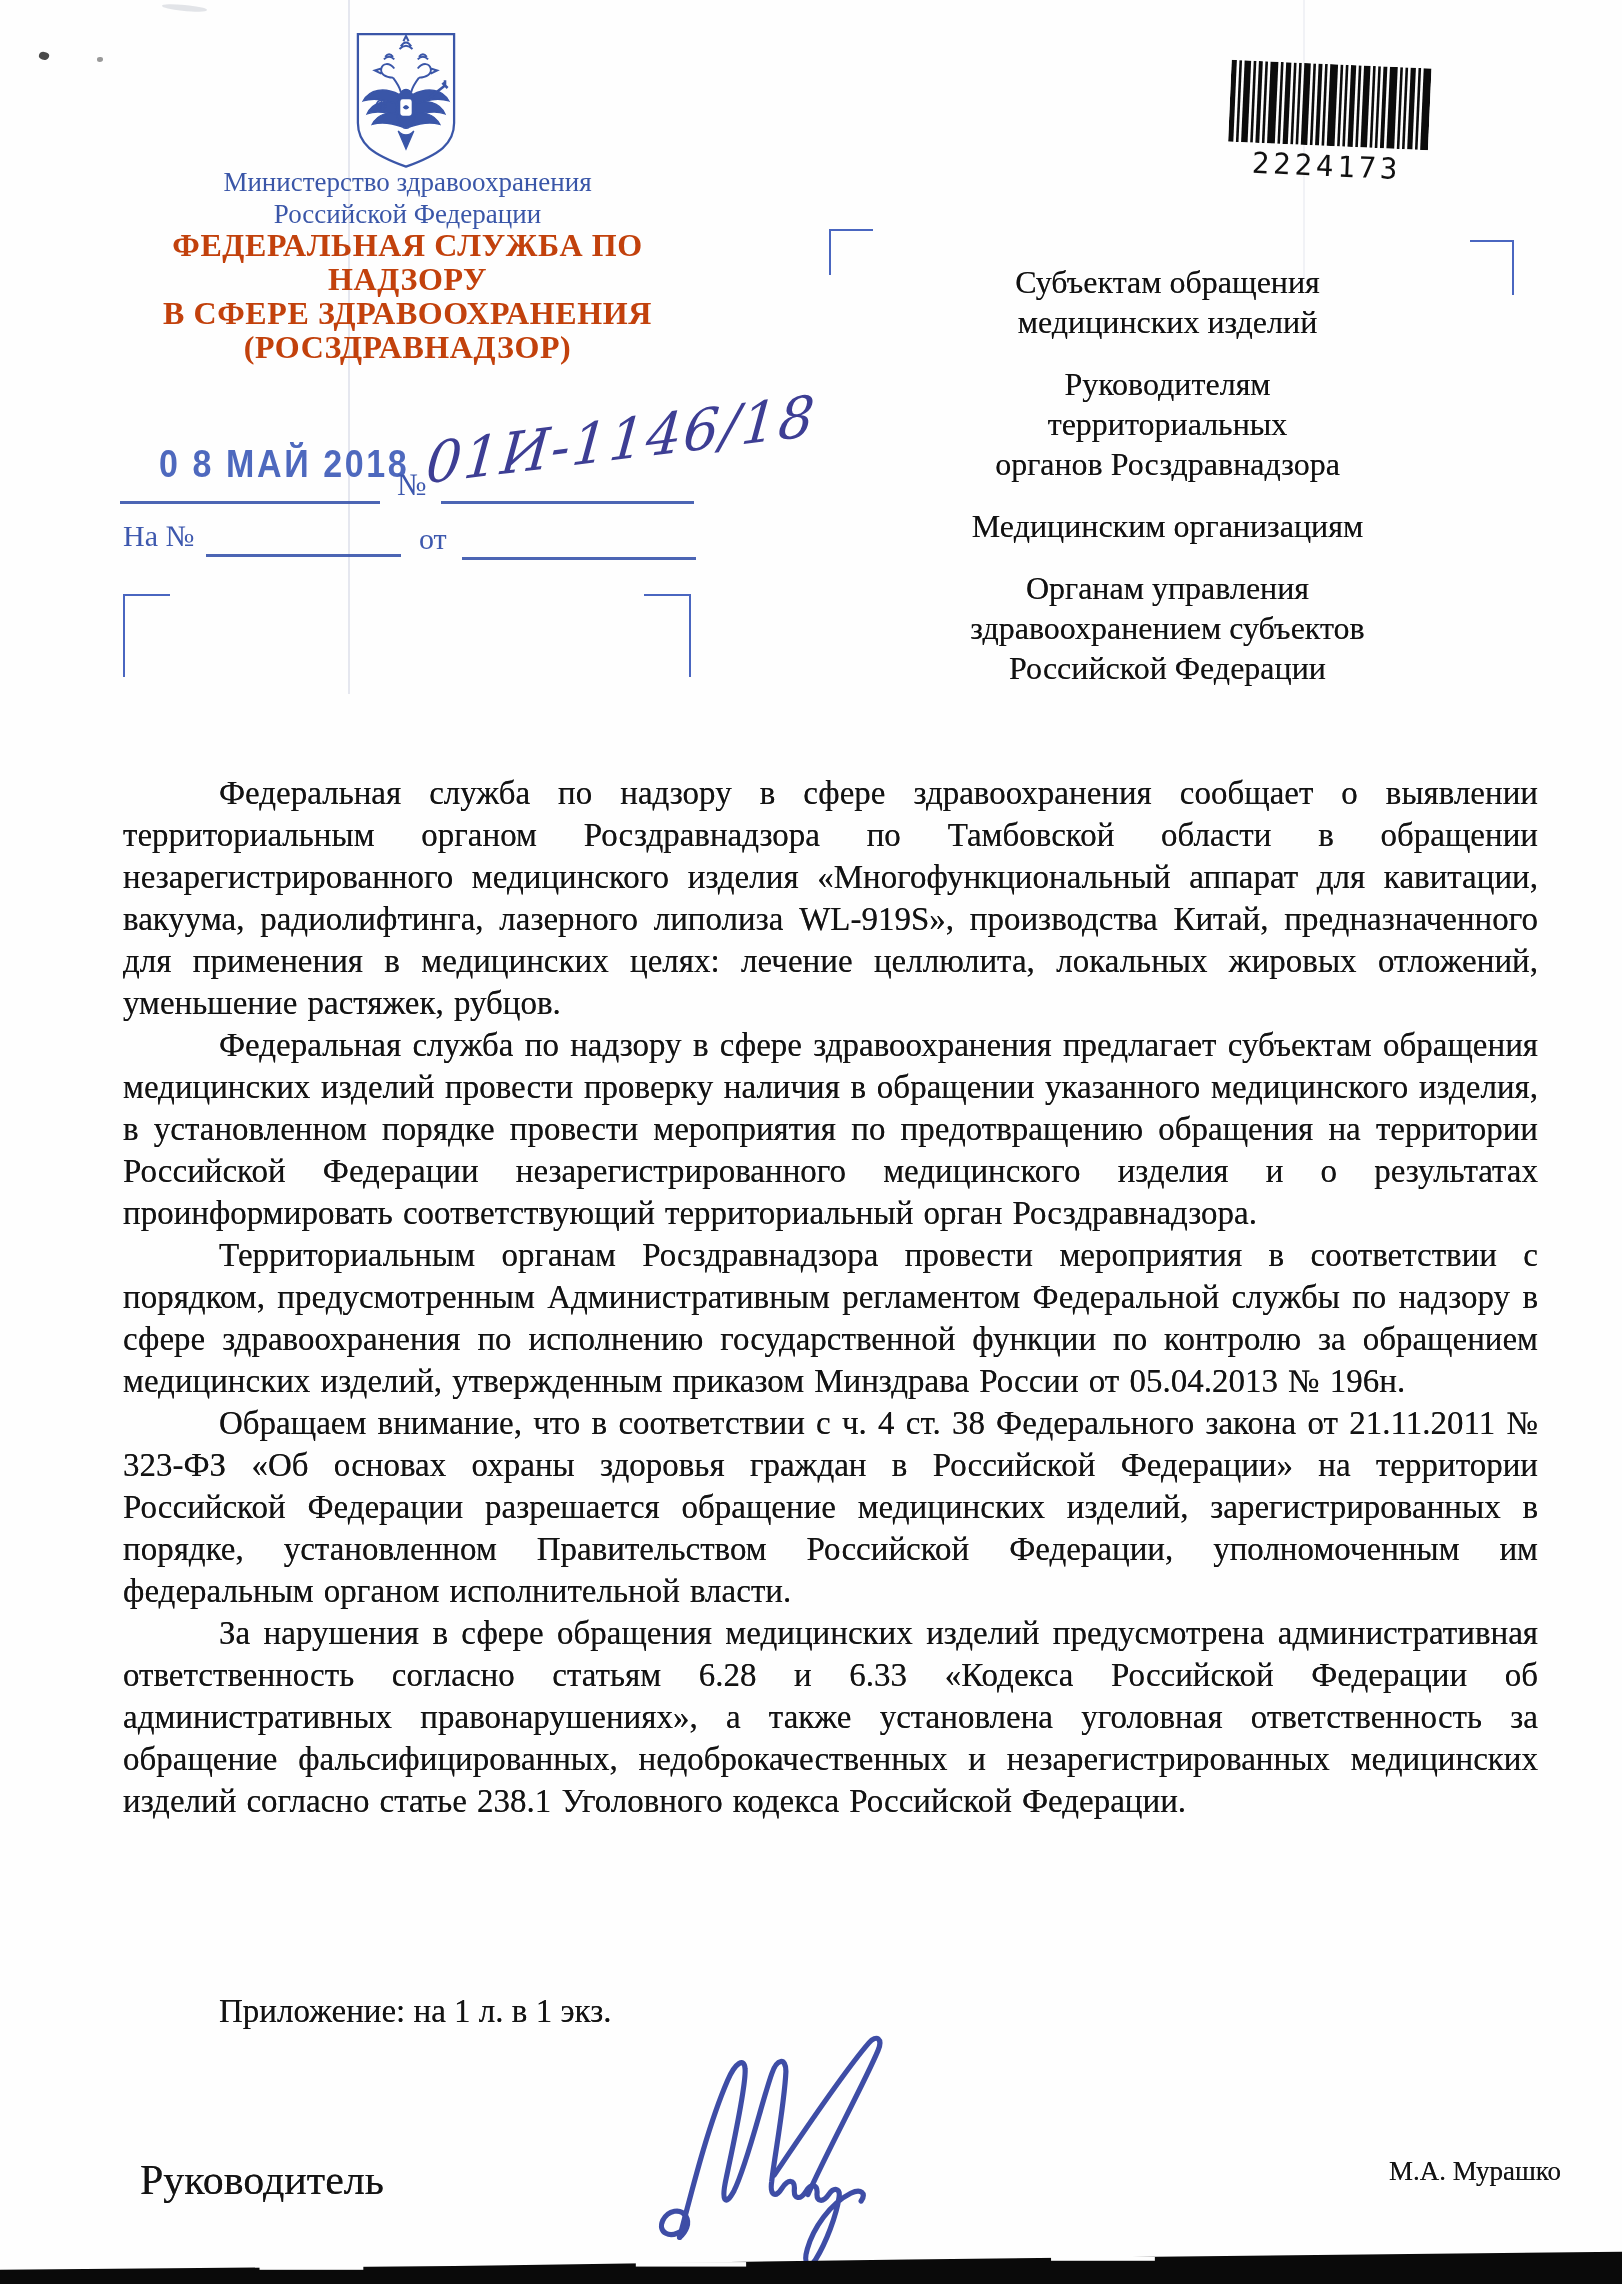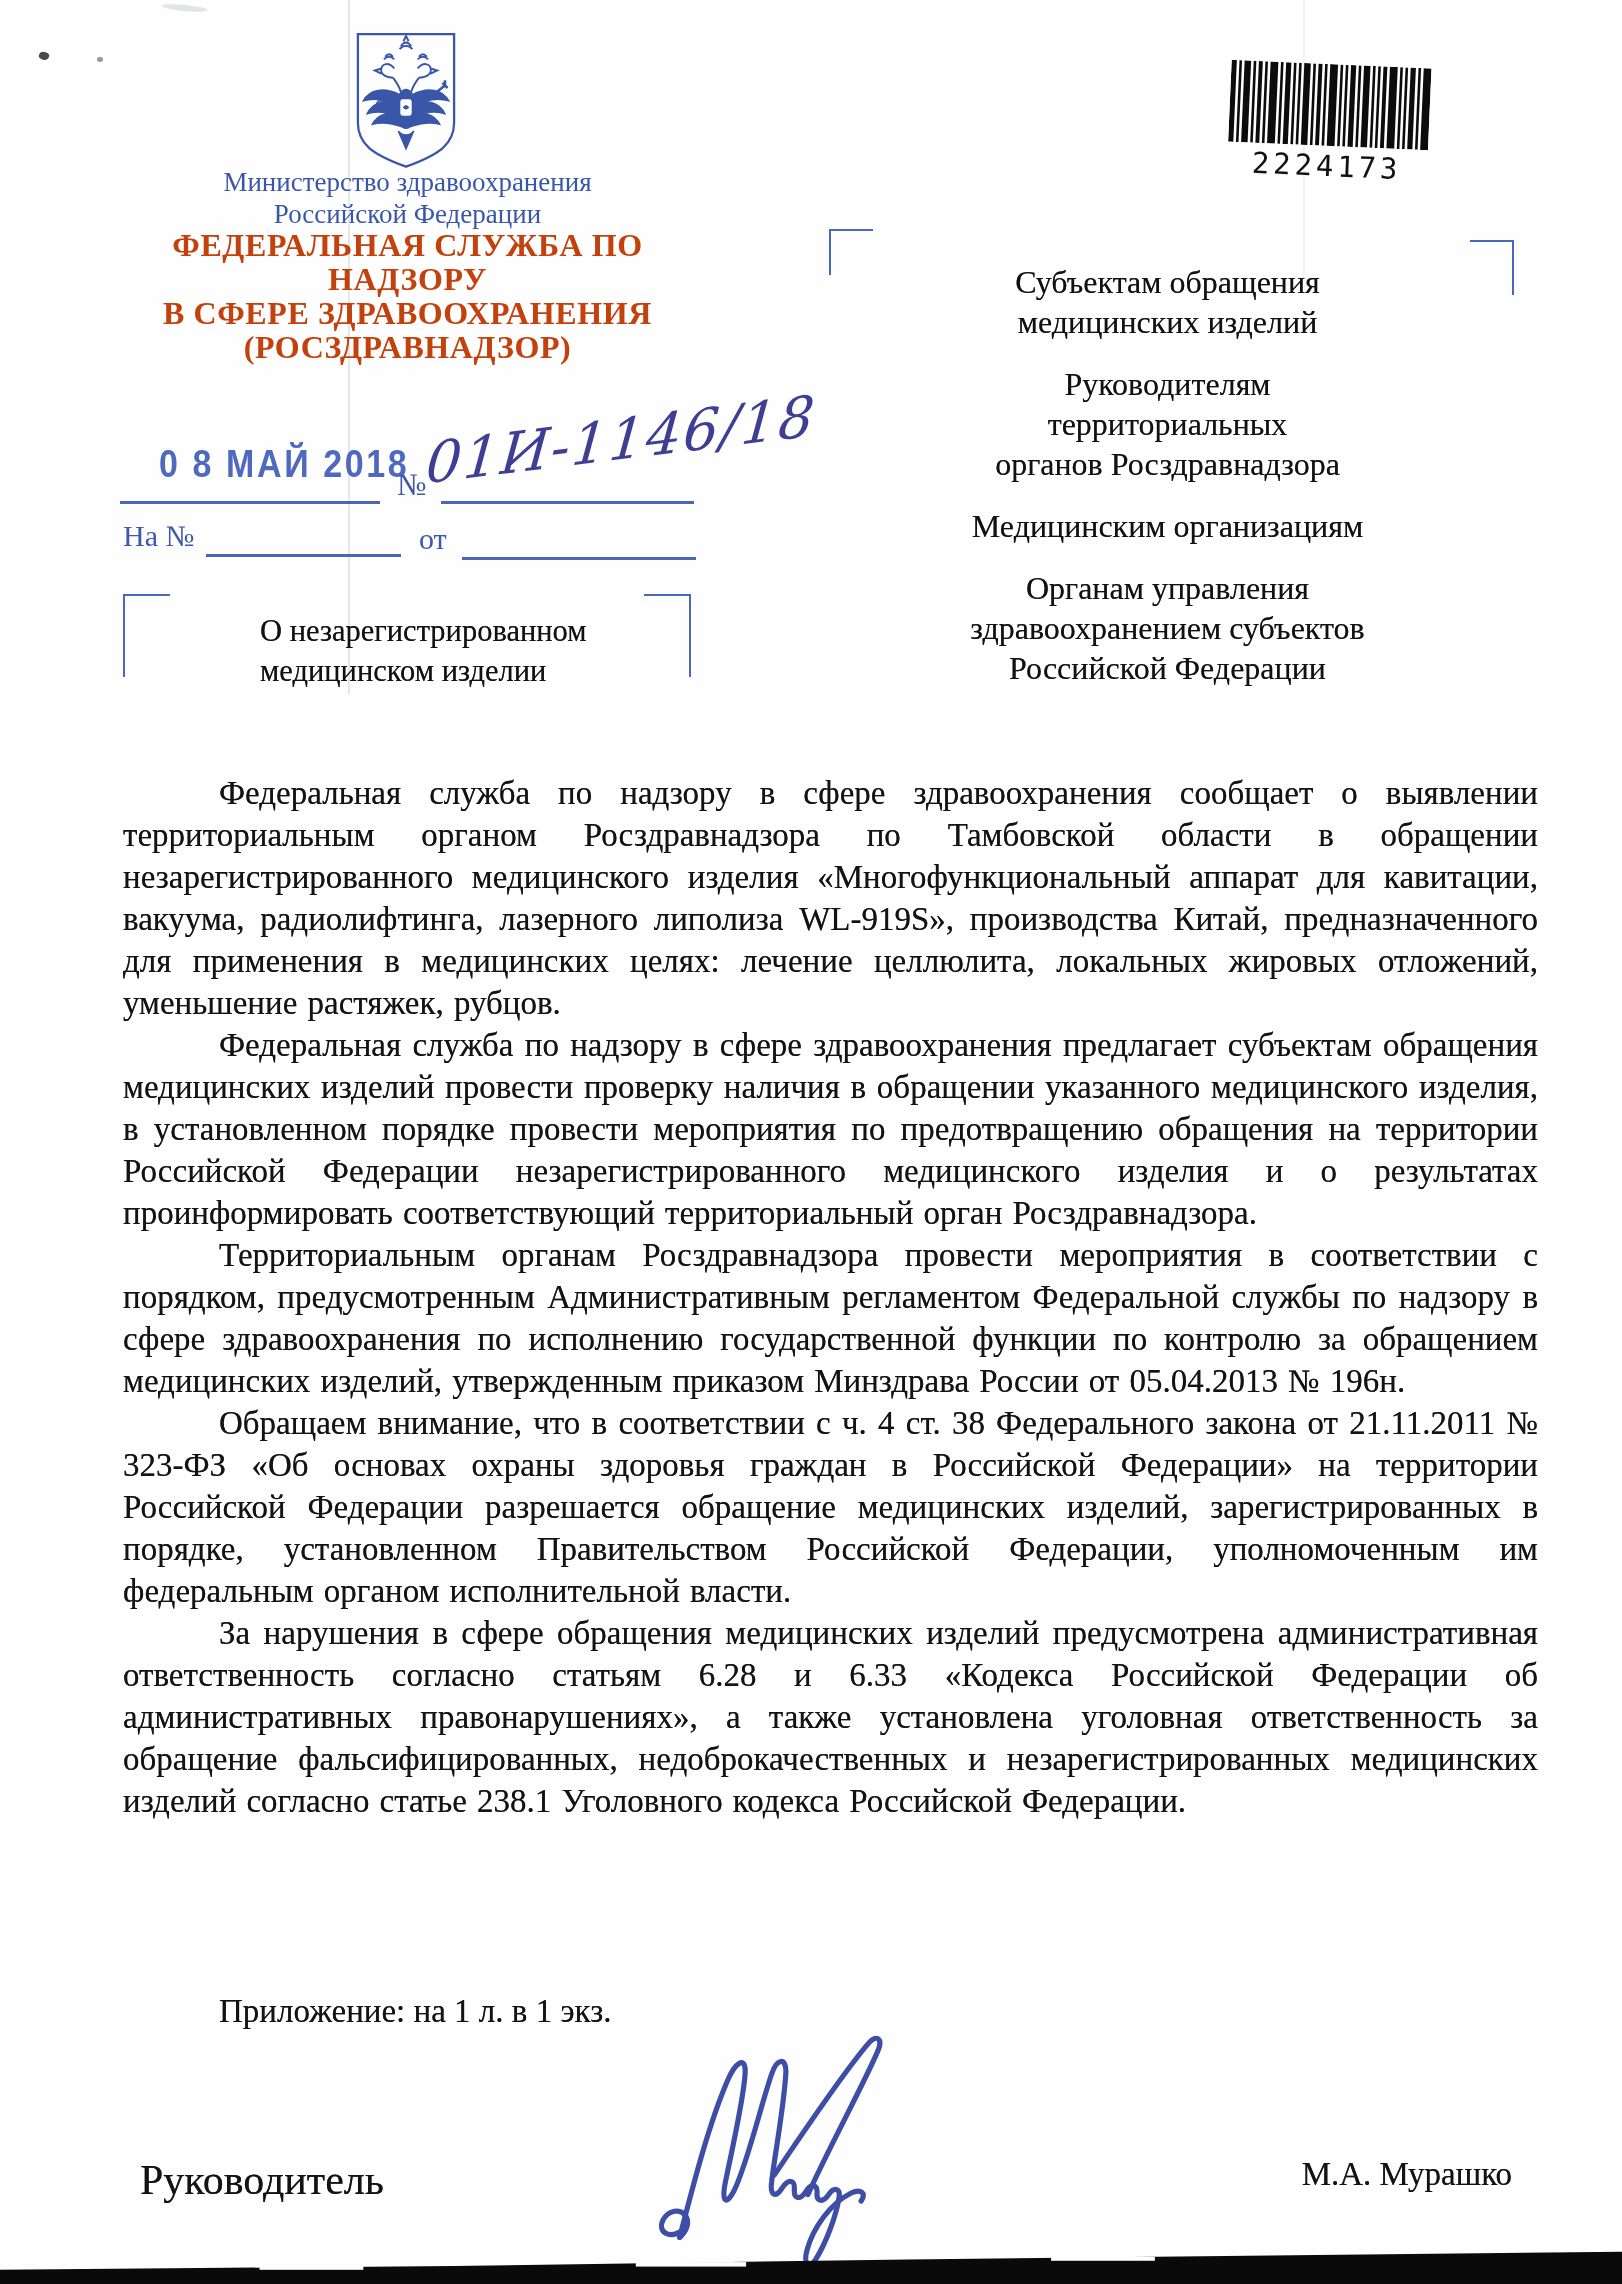--- a/index.html
+++ b/index.html
@@ -39,21 +39,21 @@
               font-size:32px;line-height:40px;color:#111;text-shadow:0 0 0.4px rgba(0,0,0,.6);}
   .recipient{white-space:pre-line;margin:0 0 22px 0;}
   
   .body{position:absolute;left:123px;top:772px;width:1415px;font-size:33px;line-height:42px;
         text-align:justify;word-spacing:1.9px;color:#131313;text-shadow:0 0 0.5px rgba(0,0,0,.7);}
   .body p{margin:0;text-indent:96px;}
   .attachment{position:absolute;left:219px;top:1993px;font-size:33px;color:#131313;
               text-shadow:0 0 0.5px rgba(0,0,0,.7);}
   
   .sig-position{position:absolute;left:140px;top:2156px;font-size:42px;text-shadow:0 0 0.5px rgba(0,0,0,.7);}
-  .sig-name{position:absolute;left:1204px;top:2156px;width:308px;text-align:right;font-size:33px;
+  .sig-name{position:absolute;left:1253px;top:2156px;width:308px;text-align:right;font-size:27px;
             text-shadow:0 0 0.5px rgba(0,0,0,.7);}
   .sig-ink{position:absolute;left:607px;top:2031px;width:376px;height:250px;}
   .bottom-bar{position:absolute;left:0;top:2244px;width:1622px;height:40px;}
 </style>
 </head>
 <body>
 
 <div class="page">
 
   <div class="fold" style="left:348px;top:0;width:1.9px;height:694px;"></div>
@@ -146,22 +146,20 @@
   <div class="handnum">01И-1146/18</div>
   <div class="rule" style="left:120px;top:501px;width:260px;"></div>
   <div class="rule" style="left:441px;top:501px;width:253px;"></div>
   <div class="reglabel" style="left:123px;top:519px;">На №</div>
   <div class="rule" style="left:206px;top:554px;width:195px;"></div>
   <div class="reglabel" style="left:419px;top:522px;">от</div>
   <div class="rule" style="left:462px;top:557px;width:234px;"></div>
 
   <div class="bracket b-tl" style="left:123px;top:594px;width:45px;height:81px;"></div>
   <div class="bracket b-tr" style="left:644px;top:594px;width:45px;height:81px;"></div>
-  <div class="subject">О незарегистрированном
-медицинском изделии</div>
 
   <div class="bracket b-tl" style="left:829px;top:229px;width:42px;height:44px;"></div>
   <div class="bracket b-tr" style="left:1470px;top:240px;width:42px;height:53px;"></div>
   <div class="recipients">
     <div class="recipient">Субъектам обращения
 медицинских изделий</div>
     <div class="recipient">Руководителям
 территориальных
 органов Росздравнадзора</div>
     <div class="recipient">Медицинским организациям</div>

